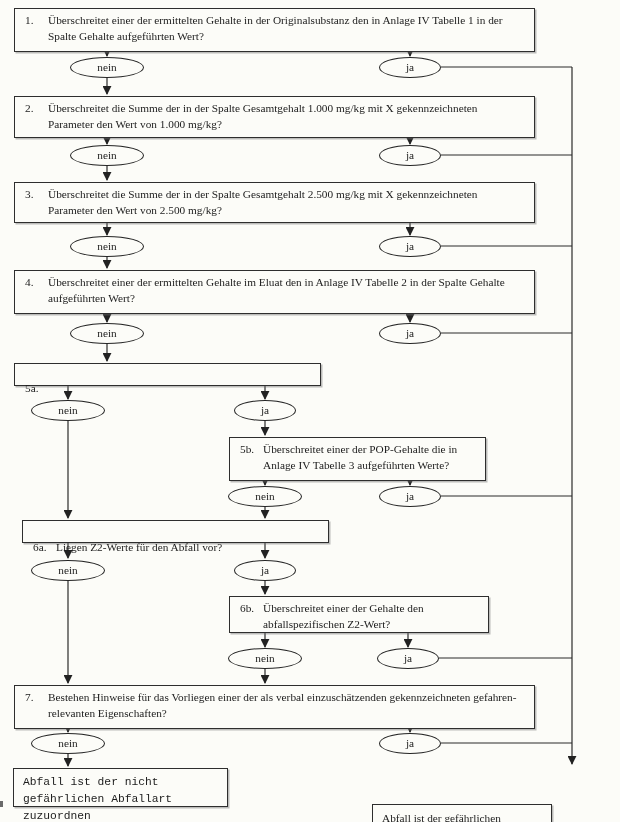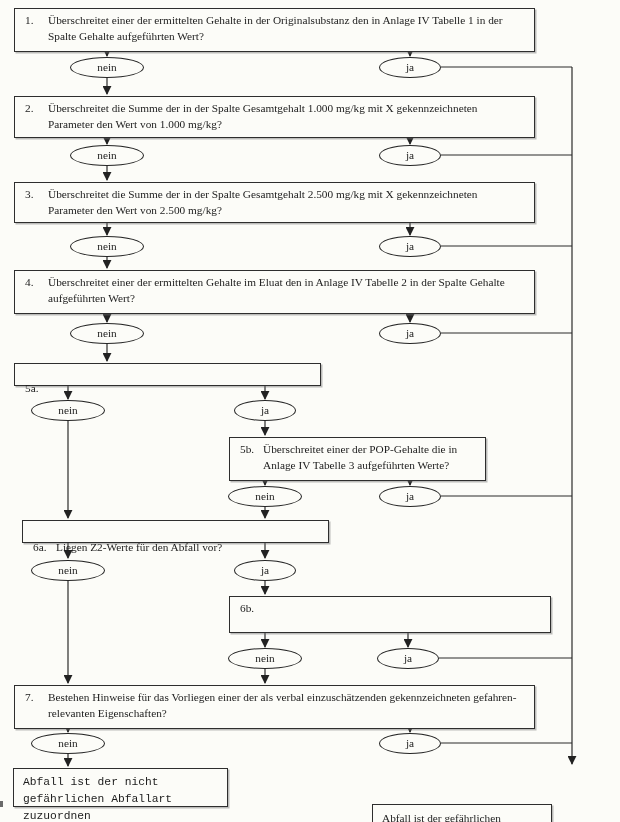--- a/index.html
+++ b/index.html
@@ -119,22 +119,23 @@
     <span class="qnum">5a.</span>
   </div>
   <div class="qbox" style="left:229px; top:437px; width:257px; height:44px;">
     <span class="qnum">5b.</span>
     <span class="qtext">Überschreitet einer der POP-Gehalte die in Anlage IV Tabelle 3 aufgeführten Werte?</span>
   </div>
   <div class="qbox" style="left:22px; top:520px; width:307px; height:23px; padding-top:18px;">
     <span class="qnum">6a.</span>
     <span class="qtext">Liegen Z2-Werte für den Abfall vor?</span>
   </div>
-  <div class="qbox" style="left:229px; top:596px; width:322px; height:37px;">
+  <div class="qbox" style="left:229px; top:596px; width:260px; height:37px;">
     <span class="qnum">6b.</span>
+    <span class="qtext">Überschreitet einer der Gehalte den abfallspezifischen Z2-Wert?</span>
   </div>
   <div class="qbox" style="left:14px; top:685px; width:521px; height:44px;">
     <span class="qnum">7.</span>
     <span class="qtext">Bestehen Hinweise für das Vorliegen einer der als verbal einzuschätzenden gekennzeichneten gefahren-relevanten Eigenschaften?</span>
   </div>
 
   <div class="ellipse" style="left:70px;  top:56.5px; width:74px; height:21px;">nein</div>
   <div class="ellipse" style="left:379px; top:56.5px; width:62px; height:21px;">ja</div>
   <div class="ellipse" style="left:70px;  top:144.5px; width:74px; height:21px;">nein</div>
   <div class="ellipse" style="left:379px; top:144.5px; width:62px; height:21px;">ja</div>

